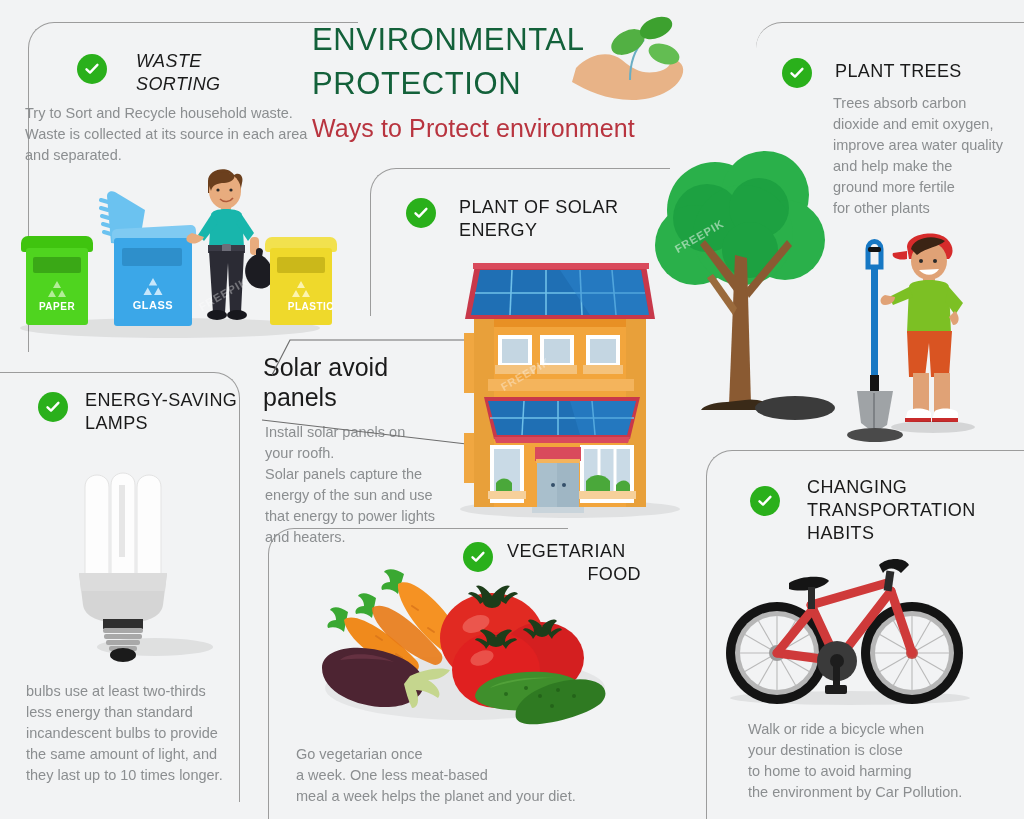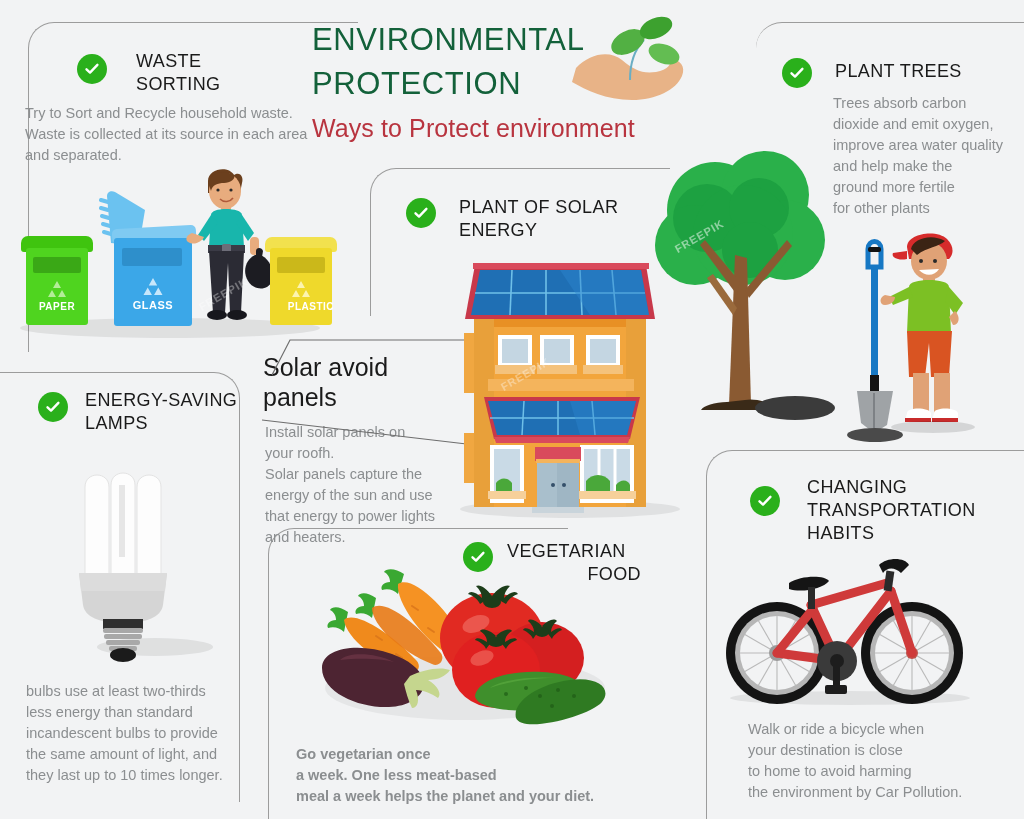--- a/index.html
+++ b/index.html
@@ -91,21 +91,21 @@
     <ellipse cx="96" cy="20" rx="17" ry="10" transform="rotate(-22 96 20)" fill="#3da12f"></ellipse>
     <ellipse cx="104" cy="46" rx="16" ry="9.5" transform="rotate(20 104 46)" fill="#63bd52"></ellipse>
   </svg>
 
   <div class="abs" style="left:0;top:0;">
     <div class="abs check" style="left:77px;top:54px;">
       <svg width="18" height="18" viewBox="0 0 18 18">
           <path d="M3.5 9.3 L7 12.6 L14.4 4.8" stroke="#fff" stroke-width="2.4" fill="none" stroke-linecap="round" stroke-linejoin="round"></path>
         </svg>
     </div>
-    <div class="abs sec-title" style="left:136px;top:50px;width:190px;">
+    <div class="abs sec-title" style="left:136px;top:50px;width:190px;font-style:italic;">
       <div>WASTE</div>
       <div>SORTING</div>
     </div>
     <div class="abs body-text" style="left:25px;top:103px;width:320px;">
       <div>Try to Sort and Recycle household waste.</div>
       <div>Waste is collected at its source in each area</div>
       <div>and separated.</div>
     </div>
   </div>
 
@@ -395,21 +395,21 @@
   <div class="abs">
     <div class="abs check" style="left:463px;top:542px;">
       <svg width="18" height="18" viewBox="0 0 18 18">
           <path d="M3.5 9.3 L7 12.6 L14.4 4.8" stroke="#fff" stroke-width="2.4" fill="none" stroke-linecap="round" stroke-linejoin="round"></path>
         </svg>
     </div>
     <div class="abs sec-title" style="left:507px;top:540px;width:180px;text-align:left;">
       <div>VEGETARIAN</div>
       <div style="text-align:right;width:134px;">FOOD</div>
     </div>
-    <div class="abs body-text" style="left:296px;top:744px;width:320px;font-weight:bold;">
+    <div class="abs body-text" style="left:296px;top:744px;width:320px;">
       <div>Go vegetarian once</div>
       <div>a week. One less meat-based</div>
       <div>meal a week helps the planet and your diet.</div>
     </div>
   </div>
 
   <div class="abs" style="left:300px;top:548px;">
     <svg width="310" height="180" viewBox="0 0 310 180">
       <ellipse cx="165" cy="140" rx="140" ry="32" fill="rgba(0,0,0,.05)"></ellipse>
 

